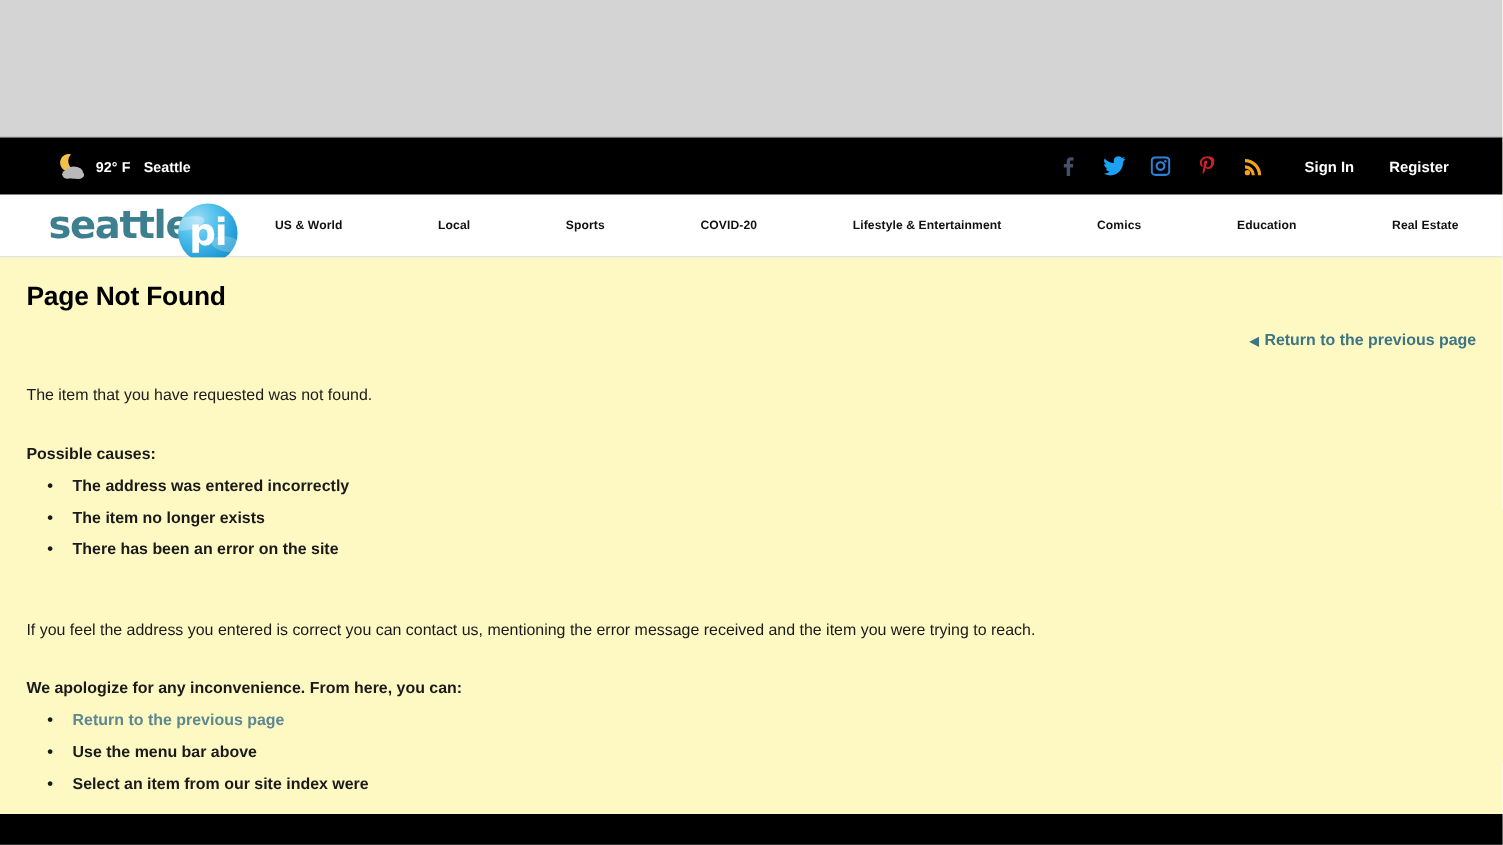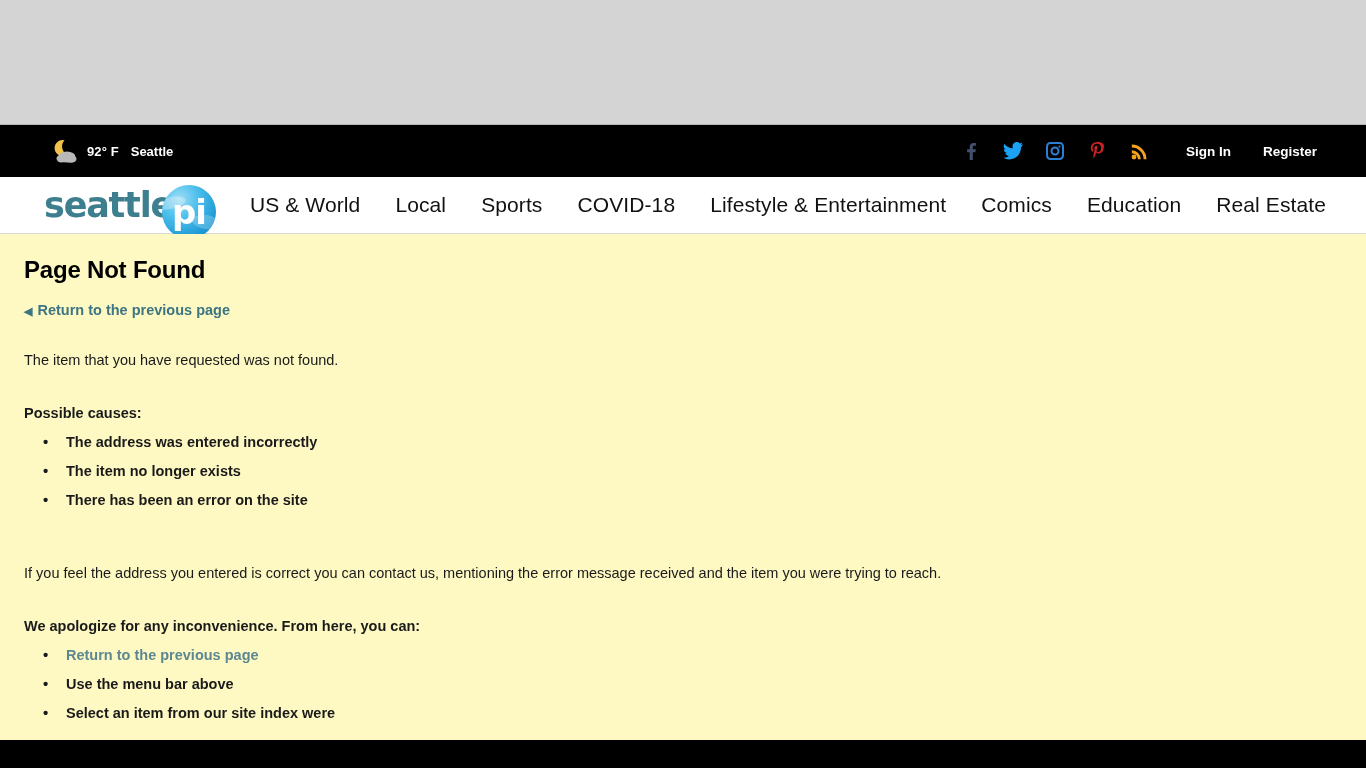--- a/index.html
+++ b/index.html
@@ -196,22 +196,22 @@
   .mainnav {
     position: absolute;
     left: 250px;
     right: 40px;
     display: flex;
     align-items: center;
     justify-content: space-between;
   }
   .mainnav a {
     color: #111111;
-    font-size: 21px;
-    font-weight: normal;
+    font-size: 11px;
+    font-weight: bold;
     text-decoration: none;
     white-space: nowrap;
     letter-spacing: .1px;
   }
 
   
   .content {
     padding: 0 24px;
     background: #fef9c3;
     height: 511px;
@@ -225,20 +225,21 @@
     color: #000000;
     letter-spacing: -.2px;
   }
   .back-link {
     display: block;
     margin-top: 18px;
     font-size: 14.5px;
     font-weight: bold;
     color: #3d7583;
     text-decoration: none;
+    text-align: right;
   }
   .back-link .caret { font-size: 11px; margin-right: 5px; }
 
   .para {
     margin: 0;
     padding-top: 33px;
     font-size: 14.5px;
     color: #1a1a1a;
     line-height: 1.35;
   }
@@ -367,21 +368,21 @@
       <path d="M4 1.5 L10 9 L13 6 L16 9 L22 1.5 L18 11 L13 13 L8 11 Z" fill="#d8d8d8" stroke="#8d8d8d" stroke-width="0.8"></path>
       <path d="M13 13 L13 26" stroke="#9a9a9a" stroke-width="1.6"></path>
       <ellipse cx="13" cy="12.4" rx="5.2" ry="1.8" fill="#bcbcbc"></ellipse>
     </svg>
   </span>
 
   <nav class="mainnav">
     <a href="#">US &amp; World</a>
     <a href="#">Local</a>
     <a href="#">Sports</a>
-    <a href="#">COVID-18</a>
+    <a href="#">COVID-20</a>
     <a href="#">Lifestyle &amp; Entertainment</a>
     <a href="#">Comics</a>
     <a href="#">Education</a>
     <a href="#">Real Estate</a>
   </nav>
 </div>
 
 <div class="content">
 
   <h1 class="page-title">Page Not Found</h1>

